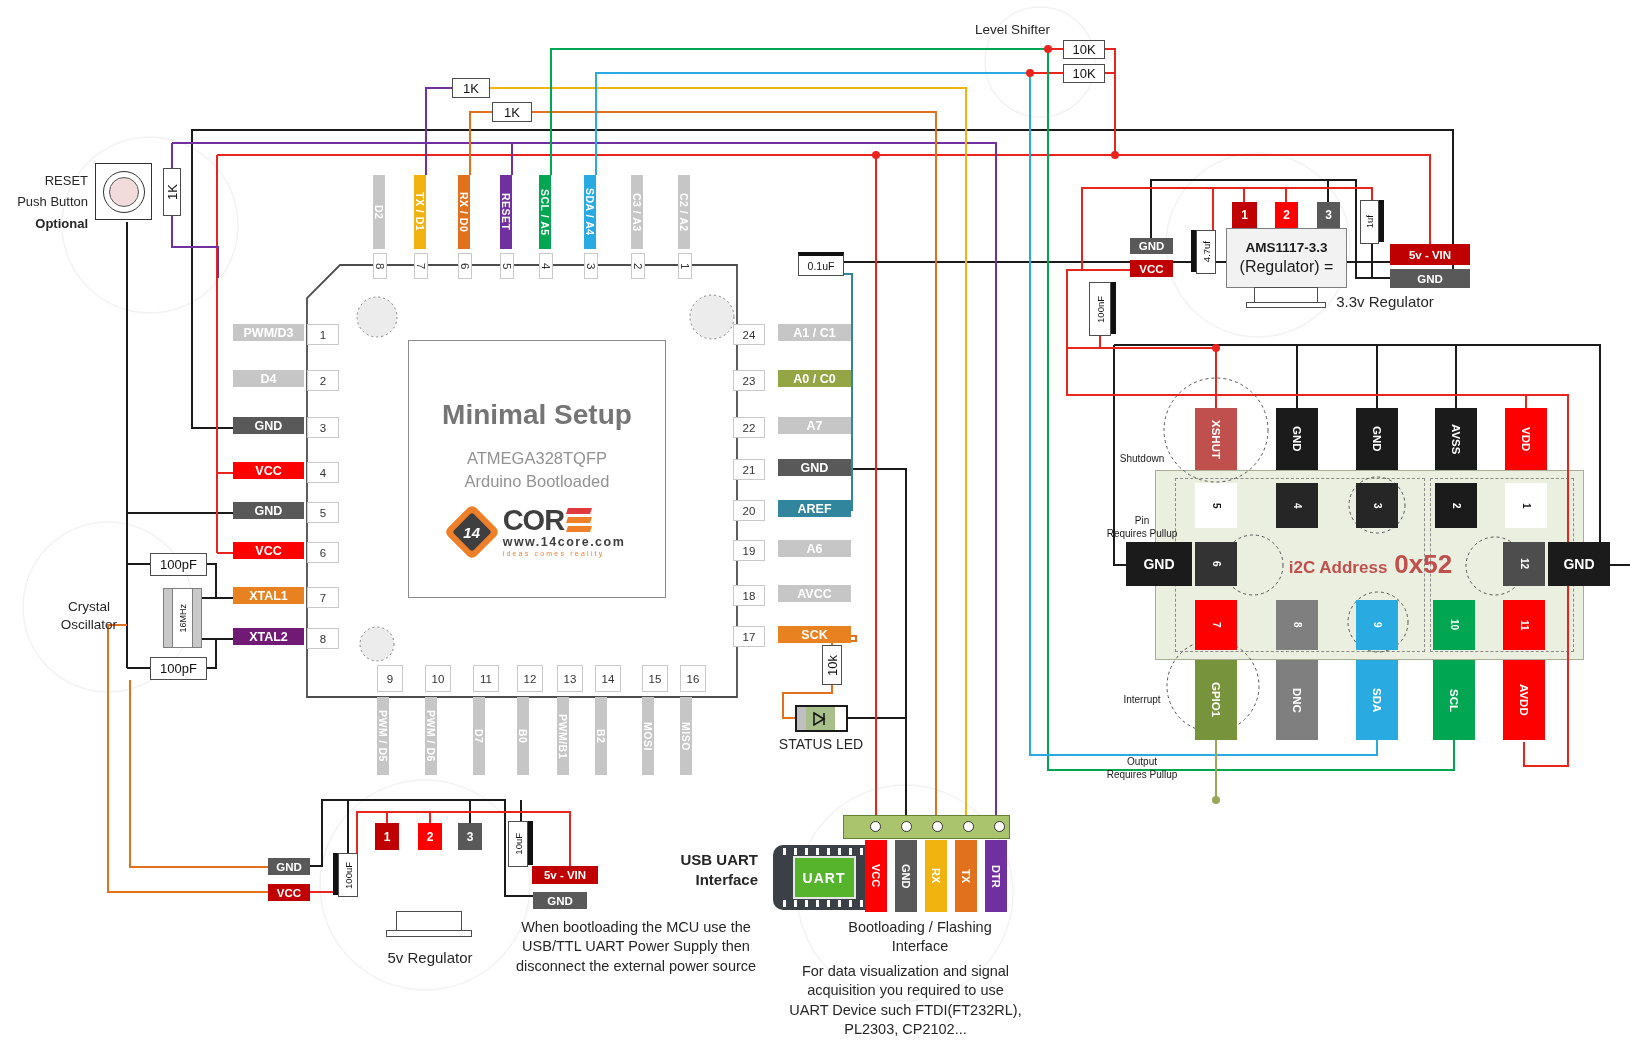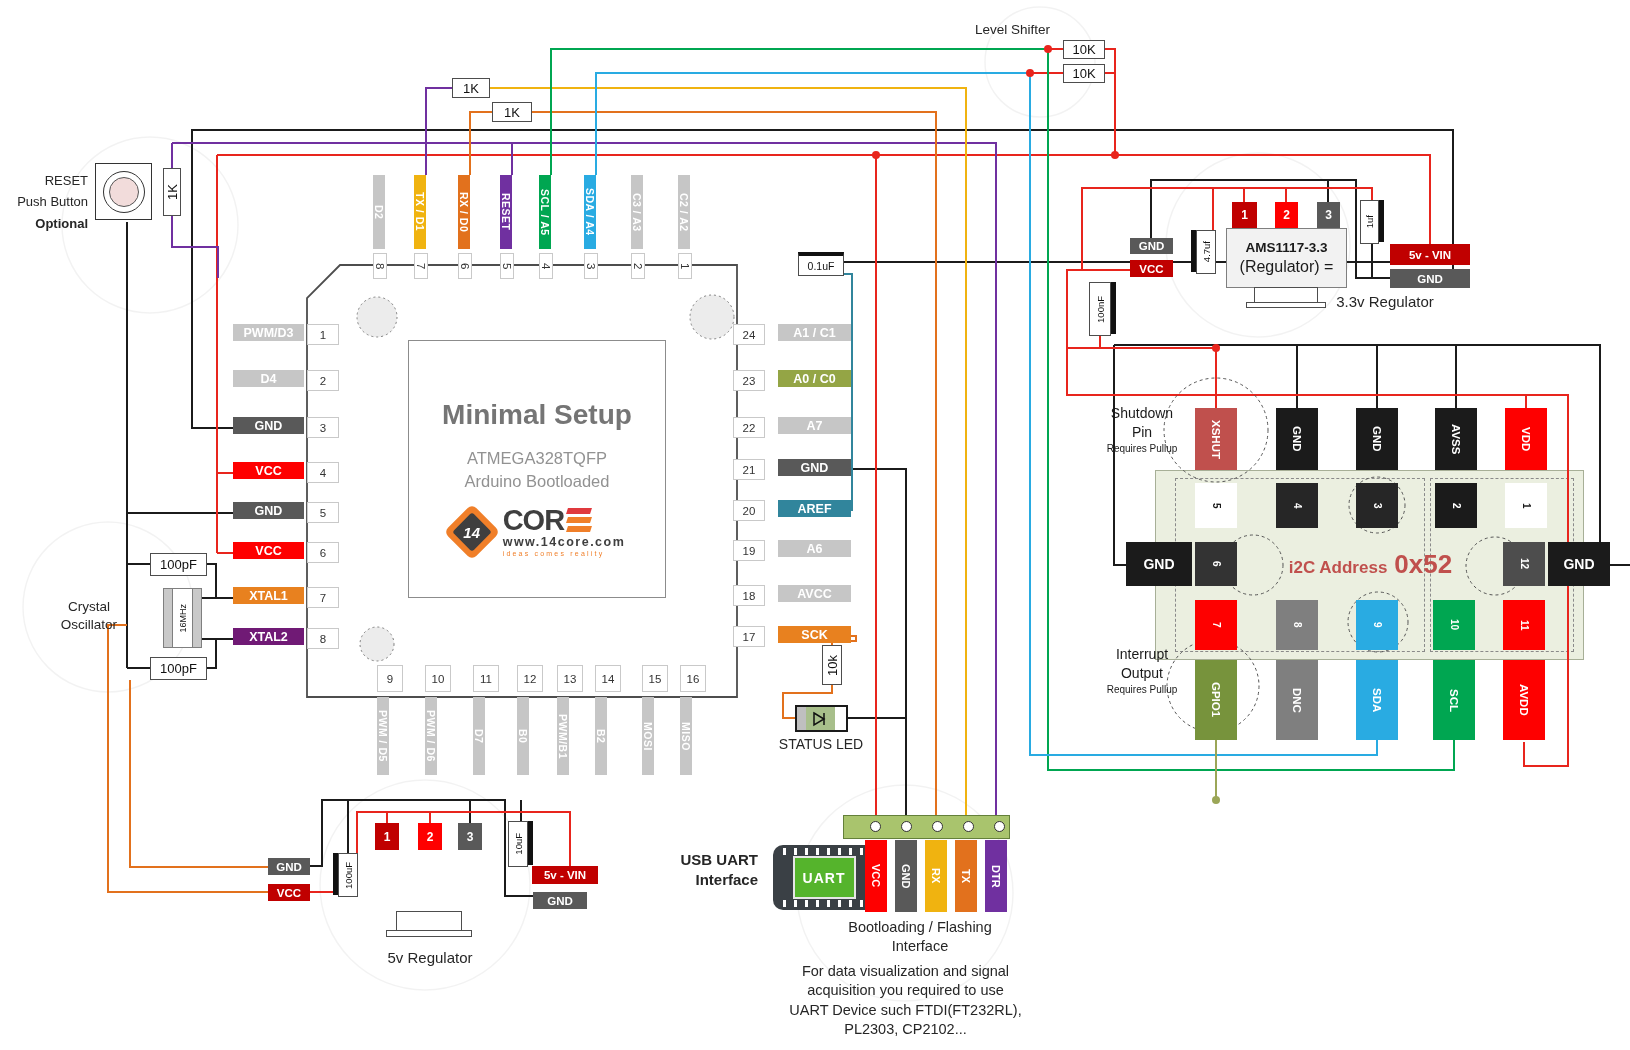--- a/index.html
+++ b/index.html
@@ -99,21 +99,21 @@
   .lebars{display:flex;flex-direction:column;gap:3px;}
   .lebars i{display:block;width:24px;height:6px;background:#F07F29;transform:skewX(-18deg);}
   .lebars i:first-child{background:#E0393E;}
   .lsite{font-size:12.5px;font-weight:bold;color:#3F3F3F;letter-spacing:1.5px;margin-top:2px;}
   .ltag{font-size:7px;color:#F07F29;letter-spacing:2.2px;margin-top:1px;}
   .addr{position:absolute;left:1248px;top:549px;width:245px;display:flex;align-items:baseline;justify-content:center;
         gap:7px;color:#C0504D;}
   .addr .al{font-size:17px;font-weight:bold;}
   .addr .av{font-size:26px;font-weight:bold;}
   .i2clbl{position:absolute;width:104px;text-align:center;color:#1a1a1a;}
-  .i2clbl .l1{font-size:14px;line-height:1.35;}
+  .i2clbl .l1{font-size:10px;line-height:1.35;margin-top:48px;}
   .i2clbl .l2{font-size:10px;margin-top:1px;}
 </style>
 </head>
 <body>
 
 <div class="stage">
 
   <svg class="layer" width="1630" height="1050">
     <g fill="none" stroke="rgba(0,0,0,0.05)" stroke-width="1.5">
       <circle cx="150" cy="225" r="88"></circle>
@@ -510,20 +510,25 @@
   </div>
   <div class="capv" style="left:508px;top:821px;">
     <div class="box" style="width:18px;height:44px;">
         <span class="vup">10uF</span>
       </div>
     <div class="bar" style="height:44px;"></div>
   </div>
   <div class="tab" style="left:532px;top:866px;width:66px;height:18px;background:#C00000;">5v - VIN</div>
   <div class="tab" style="left:533px;top:892px;width:54px;height:17px;background:#595959;">GND</div>
   <div class="note" style="left:368px;top:948px;width:124px;font-size:15px;">5v Regulator</div>
+  <div class="note" style="left:500px;top:918px;width:272px;">
+    <div>When bootloading the MCU use the</div>
+    <div>USB/TTL UART Power Supply then</div>
+    <div>disconnect the external power source</div>
+  </div>
 
   <div class="abs" style="left:640px;top:850px;width:118px;text-align:right;font-weight:bold;font-size:15px;line-height:1.35;">
     <div>USB UART</div>
     <div>Interface</div>
   </div>
   <div class="uart">
     <div class="uart-ticks" style="top:3px;"></div>
     <div class="uart-screen">UART</div>
     <div class="uart-ticks" style="bottom:3px;"></div>
   </div>

